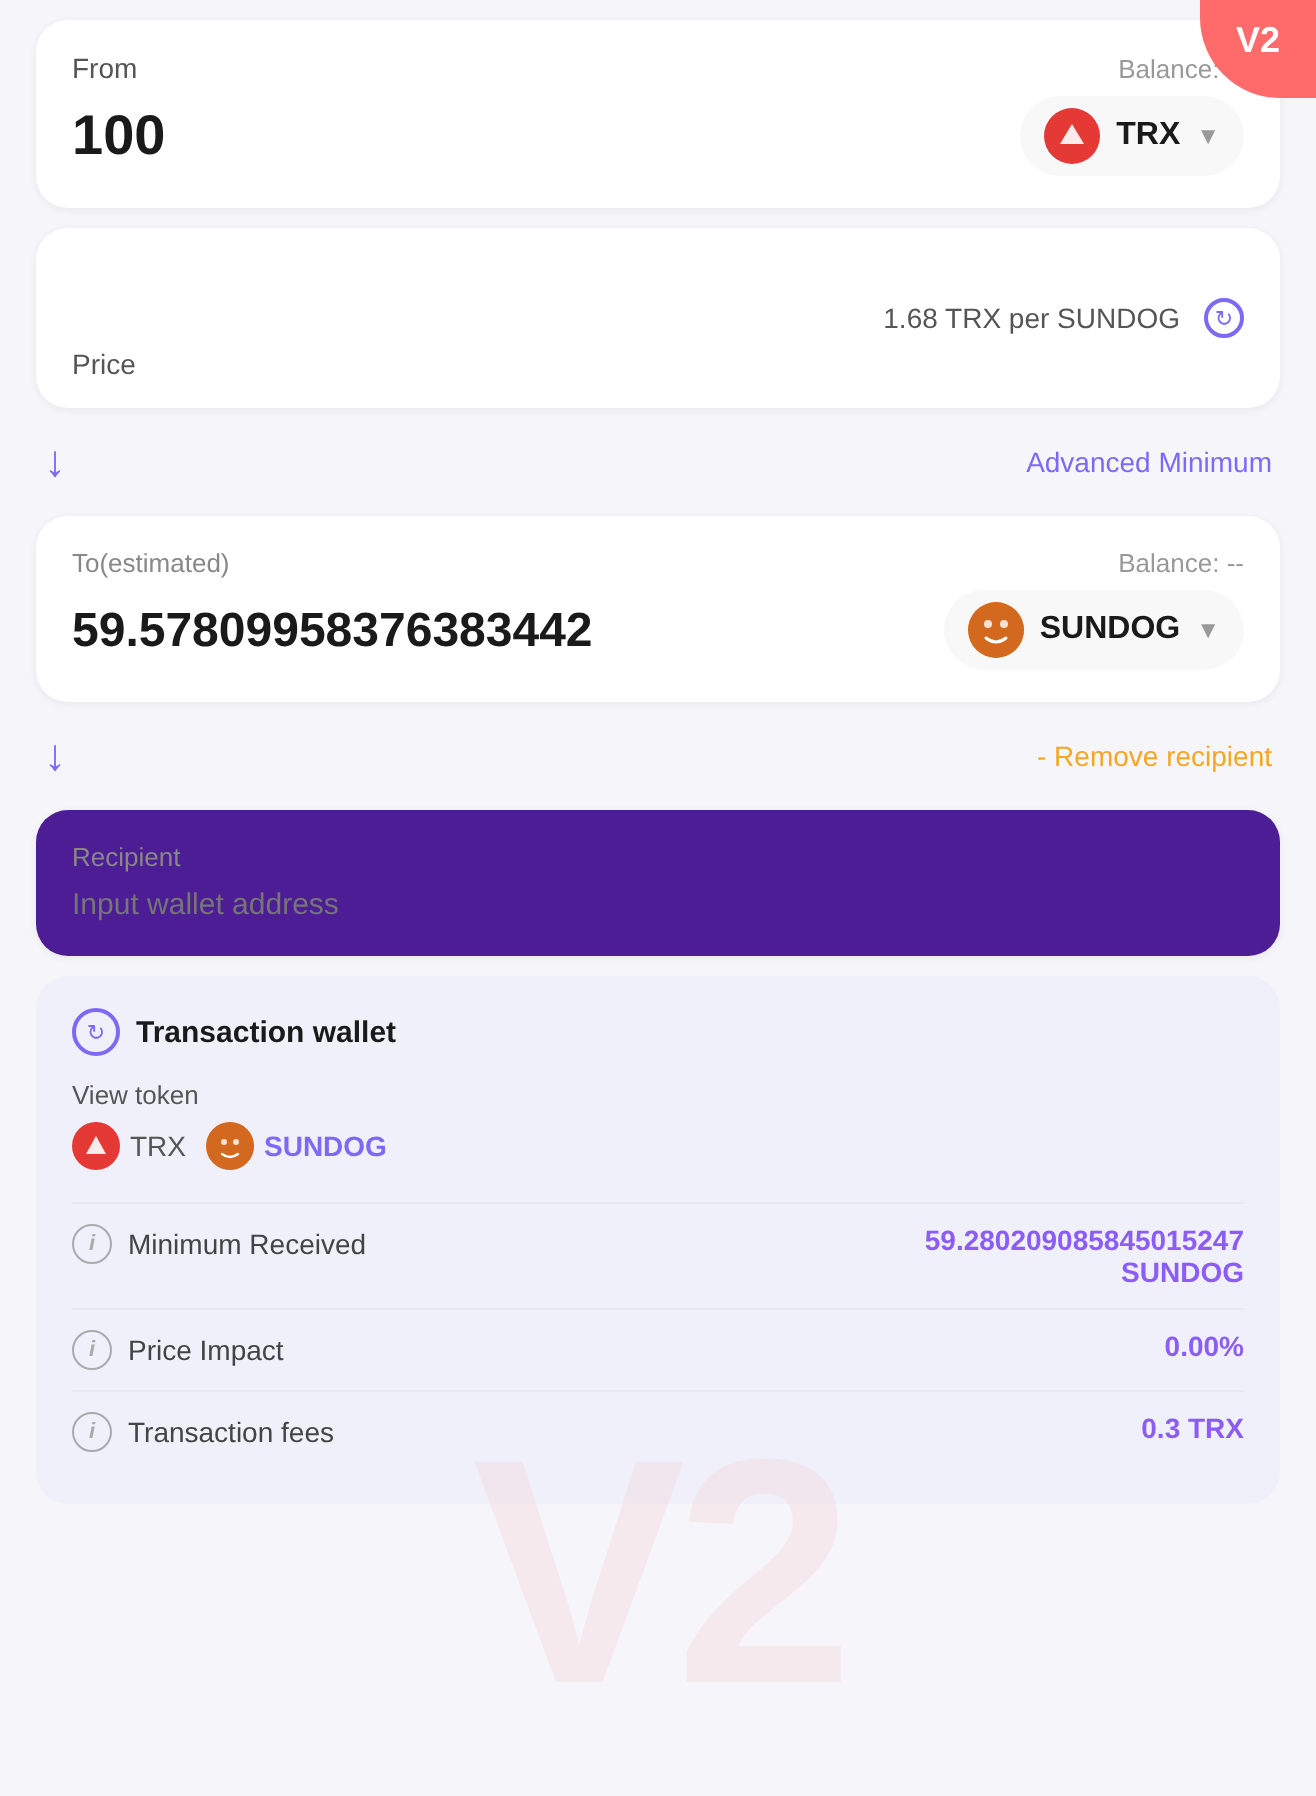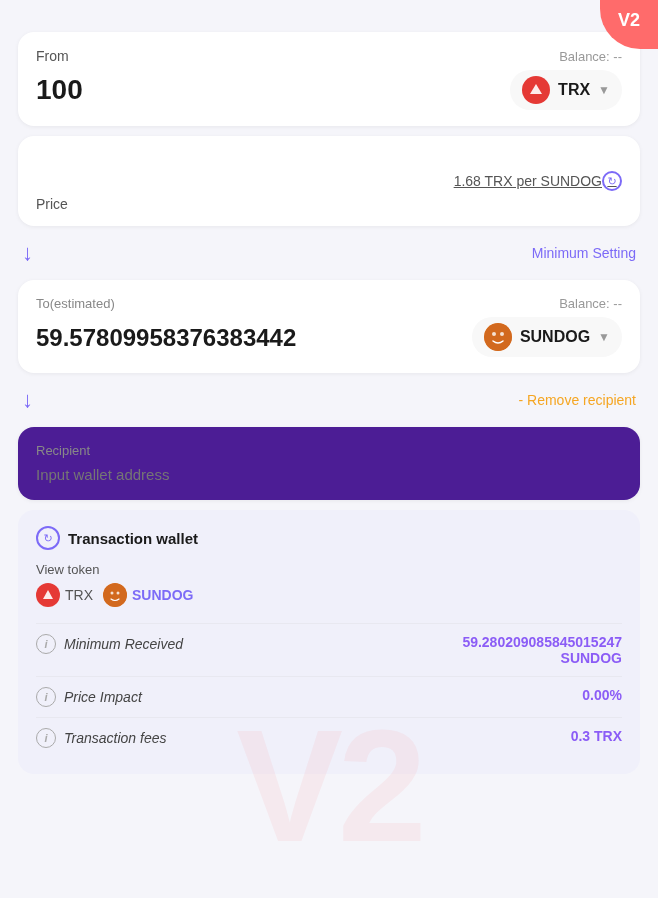--- a/index.html
+++ b/index.html
@@ -19,21 +19,21 @@
       background: #ff6b6b;
       color: white;
       font-weight: 700;
       font-size: 18px;
       padding: 10px 18px 18px 18px;
       border-radius: 0 0 0 40px;
       z-index: 10;
     }
 
     .container {
-      padding: 32px 18px 20px 18px;
+      padding: 10px 18px 20px 18px;
       display: flex;
       flex-direction: column;
       gap: 10px;
       justify-content: center;
     }
 
     .card {
       background: #fff;
       border-radius: 16px;
       padding: 16px 18px;
@@ -121,22 +121,21 @@
       font-size: 14px;
       color: #555;
       margin-top: 46px;
     }
 
     .price-value {
       font-size: 14px;
       color: #555;
       display: flex;
       align-items: center;
-      gap: 0;
-      text-decoration: underline;
+      gap: 12px;
     }
 
     .price-refresh-icon {
       width: 20px;
       height: 20px;
       border: 2px solid #7c6af7;
       border-radius: 50%;
       display: inline-flex;
       align-items: center;
       justify-content: center;
@@ -317,21 +316,20 @@
       font-size: 11px;
       font-style: italic;
       font-weight: 700;
       cursor: pointer;
       flex-shrink: 0;
     }
 
     .info-label {
       font-size: 14px;
       color: #444;
-      font-style: italic;
     }
 
     .info-value {
       font-size: 14px;
       color: #8b5cf6;
       text-align: right;
       font-weight: 700;
     }
 
     .watermark {
@@ -376,21 +374,21 @@
   <div class="price-card">
     <span class="price-label">Price</span>
     <div class="price-value">
       <span>1.68 TRX per SUNDOG</span>
       <div class="price-refresh-icon">↻</div>
     </div>
   </div>
 
   <div class="arrow-row">
     <span class="arrow-down">↓</span>
-    <span class="advanced-setting">Minimum Setting</span>
+    <span class="advanced-setting">Advanced Minimum</span>
   </div>
 
   <div class="card">
     <div class="label-row">
       <span class="to-label">To(estimated)</span>
       <span class="balance">Balance: --</span>
     </div>
     <div class="input-row">
       <span class="to-amount">59.57809958376383442</span>
       <div class="token-selector">

